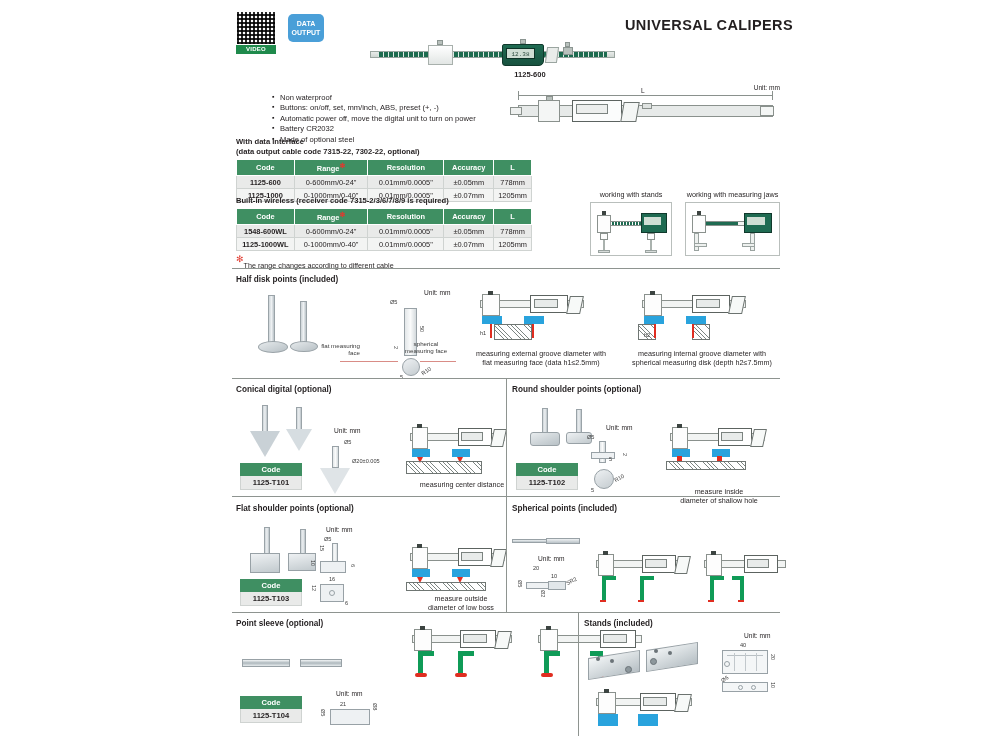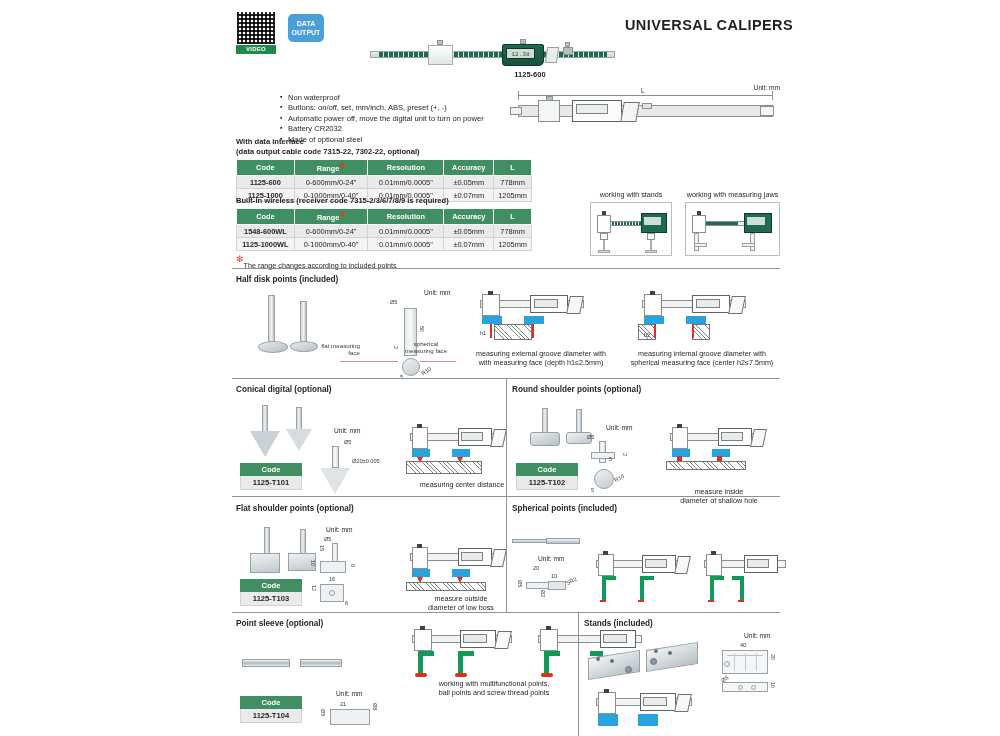--- a/index.html
+++ b/index.html
@@ -45,21 +45,21 @@
       background:#cfded4; border:1px solid #0d3327; font-size:6px; color:#2b4b3e;
       text-align:center; line-height:11px; font-family:"Liberation Mono", monospace; }
   .hero .thumb { position:absolute; left:176px; top:9px; width:12px; height:16px;
       background:#e9ecea; border:1px solid #9aa5a0; transform:skewX(-8deg); }
   .hero .knob { position:absolute; width:6px; height:5px; background:#b9c1bd;
       border:1px solid #8b9golf; border:1px solid #8b9591; }
   .hero-code { position:absolute; left:500px; top:70px; width:60px; text-align:center;
       font-size:7.5px; font-weight:bold; }
 
   
-  .bullets { position:absolute; left:240px; top:77px; width:310px; }
+  .bullets { position:absolute; left:232px; top:77px; width:310px; }
   .bullets li { list-style:none; font-size:7.6px; line-height:10.4px;
       position:relative; padding-left:8px; }
   .bullets li:before { content:"\25AA"; position:absolute; left:0; top:-1px; font-size:7px; }
 
   
   .tbl-head-txt { font-size:7.6px; font-weight:bold; line-height:10px; }
   table.spec { border-collapse:collapse; font-size:7.4px; }
   table.spec th { background:#3f8f62; color:#fff; font-weight:bold;
       border:1px solid #fff; padding:2px 4px; text-align:center; }
   table.spec td { border:1px solid #cfd3d1; padding:1.5px 4px; text-align:center;
@@ -225,21 +225,21 @@
         <tr>
           <td class="code">1125-1000WL</td>
           <td>0-1000mm/0-40"</td>
           <td>0.01mm/0.0005"</td>
           <td>±0.07mm</td>
           <td>1205mm</td>
         </tr>
       </tbody>
     </table>
     <div style="margin-top:3px;">
-      <span class="star" style="font-size:9px;">✻</span><span class="footnote">The range changes according to included points</span>
+      <span class="star" style="font-size:9px;">✻</span><span class="footnote">The range changes according to different cable</span>
     </div>
   </div>
 
   <div style="position:absolute;left:590px;top:190px;">
     <div class="figcap" style="width:82px;">working with stands</div>
     <div class="figbox mini" style="width:82px;height:54px;margin-top:3px;">
       <div class="rail" style="left:14px;top:18px;width:62px;height:5px;"></div>
       <div style="position:absolute;left:20px;top:19px;width:30px;height:3px;background:#1f6b52;background-image:repeating-linear-gradient(90deg,#fff 0 .5px,transparent .5px 3px);"></div>
       <div class="blk" style="left:6px;top:12px;width:14px;height:18px;"></div>
       <div class="pin" style="left:11px;top:8px;width:4px;height:4px;"></div>
@@ -328,25 +328,25 @@
     <div class="blue" style="left:56px;top:24px;width:20px;height:8px;"></div>
     <div class="hatch" style="left:8px;top:32px;width:18px;height:16px;"></div>
     <div class="hatch" style="left:62px;top:32px;width:18px;height:16px;"></div>
     <div class="redpt" style="left:24px;top:32px;width:2px;height:14px;"></div>
     <div class="redpt" style="left:62px;top:32px;width:2px;height:14px;"></div>
     <div class="dim" style="position:absolute;left:14px;top:40px;">h2</div>
   </div>
 
   <div style="position:absolute;left:466px;top:349px;width:150px;">
     <div class="cap">measuring external groove diameter with</div>
-    <div class="cap">with measuring face (depth h1≤2.5mm)</div>
+    <div class="cap">flat measuring face (data h1≤2.5mm)</div>
   </div>
   <div style="position:absolute;left:622px;top:349px;width:160px;">
     <div class="cap">measuring internal groove diameter with</div>
-    <div class="cap">spherical measuring face (center h2≤7.5mm)</div>
+    <div class="cap">spherical measuring disk (depth h2≤7.5mm)</div>
   </div>
 
   <div class="hr" style="left:232px;top:378px;width:548px;"></div>
 
   <div class="sec-title" style="position:absolute;left:236px;top:385px;">Conical digital (optional)</div>
 
   <div class="part" style="left:248px;top:405px;width:80px;height:62px;">
     <div class="shaft" style="left:14px;top:0px;width:6px;height:28px;"></div>
     <div style="position:absolute;left:2px;top:26px;width:0;height:0;border-left:15px solid transparent;border-right:15px solid transparent;border-top:26px solid #c9d1d6;"></div>
     <div class="shaft" style="left:48px;top:2px;width:6px;height:24px;"></div>
@@ -569,24 +569,20 @@
     <div class="disp" style="left:70px;top:3px;width:36px;height:18px;"></div>
     <div class="lcdbar" style="left:73px;top:7px;width:24px;height:9px;"></div>
     <div class="greenpt" style="left:14px;top:24px;width:5px;height:24px;"></div>
     <div class="greenpt" style="left:14px;top:24px;width:16px;height:5px;"></div>
     <div class="greenpt" style="left:68px;top:24px;width:5px;height:24px;"></div>
     <div class="greenpt" style="left:60px;top:24px;width:13px;height:5px;"></div>
     <div class="redpt" style="left:11px;top:46px;width:12px;height:4px;border-radius:2px;"></div>
     <div class="redpt" style="left:62px;top:46px;width:12px;height:4px;border-radius:2px;"></div>
   </div>
 
-  <div style="position:absolute;left:404px;top:679px;width:180px;">
-    <div class="cap">working with multifunctional points,</div>
-    <div class="cap">ball points and screw thread points</div>
-  </div>
 
   <div class="vr" style="left:578px;top:612px;height:124px;"></div>
 
   <div class="sec-title" style="position:absolute;left:584px;top:619px;">Stands (included)</div>
 
   <div style="position:absolute;left:588px;top:640px;width:120px;height:48px;">
     <div style="position:absolute;left:0px;top:14px;width:52px;height:22px;background:linear-gradient(165deg,#f3f6f7,#b6bfc4);border:1px solid #98a1a6;transform:skewY(-9deg);"></div>
     <div style="position:absolute;left:8px;top:17px;width:4px;height:4px;border-radius:50%;background:#6b7378;"></div>
     <div style="position:absolute;left:22px;top:19px;width:4px;height:4px;border-radius:50%;background:#6b7378;"></div>
     <div style="position:absolute;left:37px;top:26px;width:7px;height:7px;border-radius:50%;background:#8d979c;border:1px solid #6b7378;"></div>

